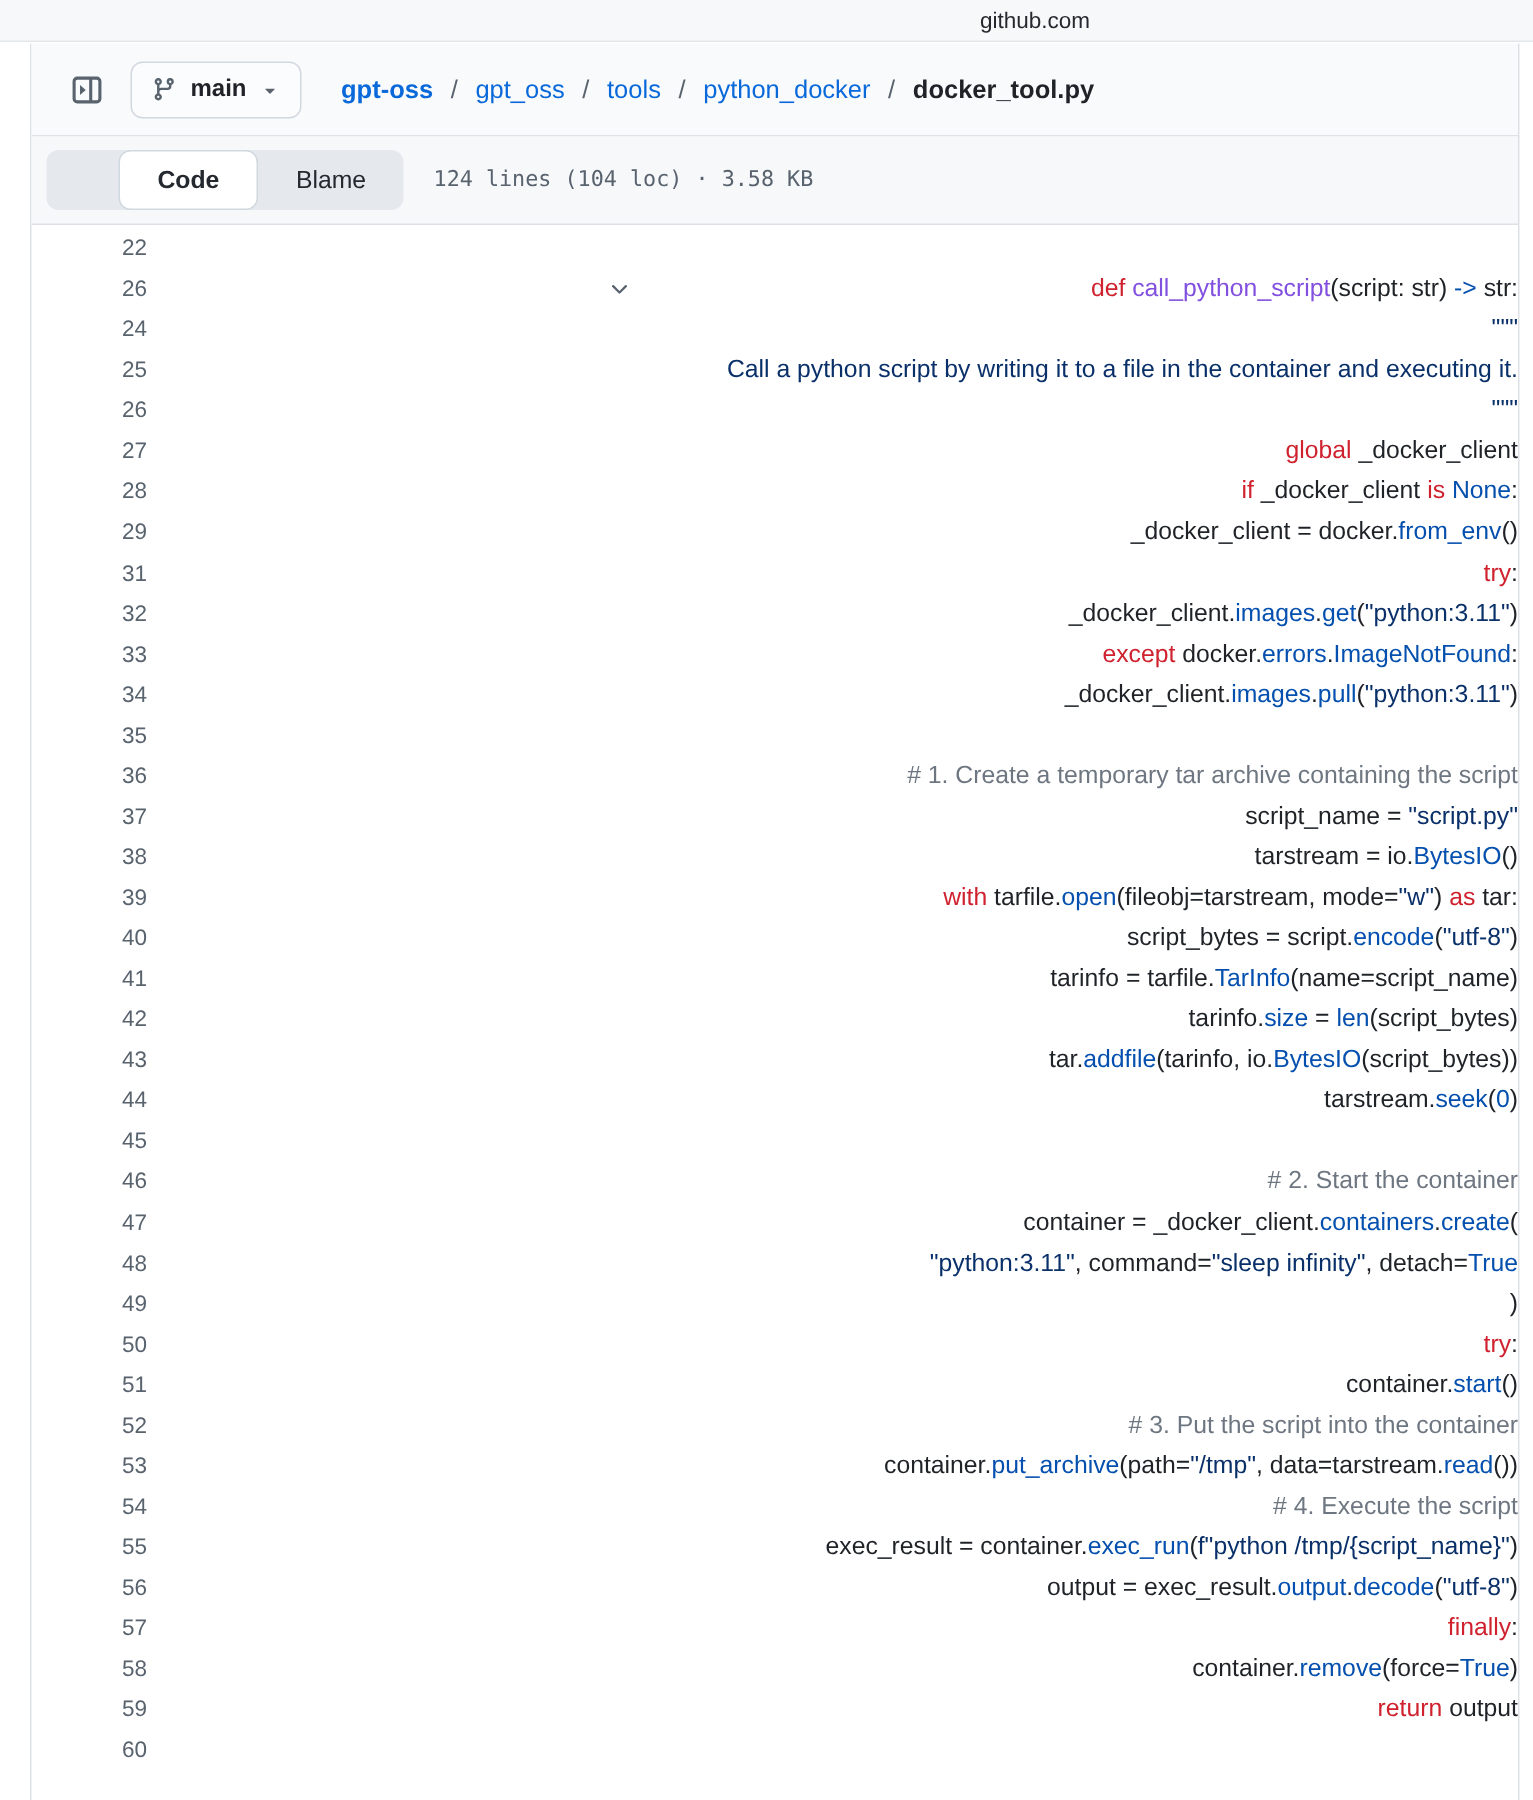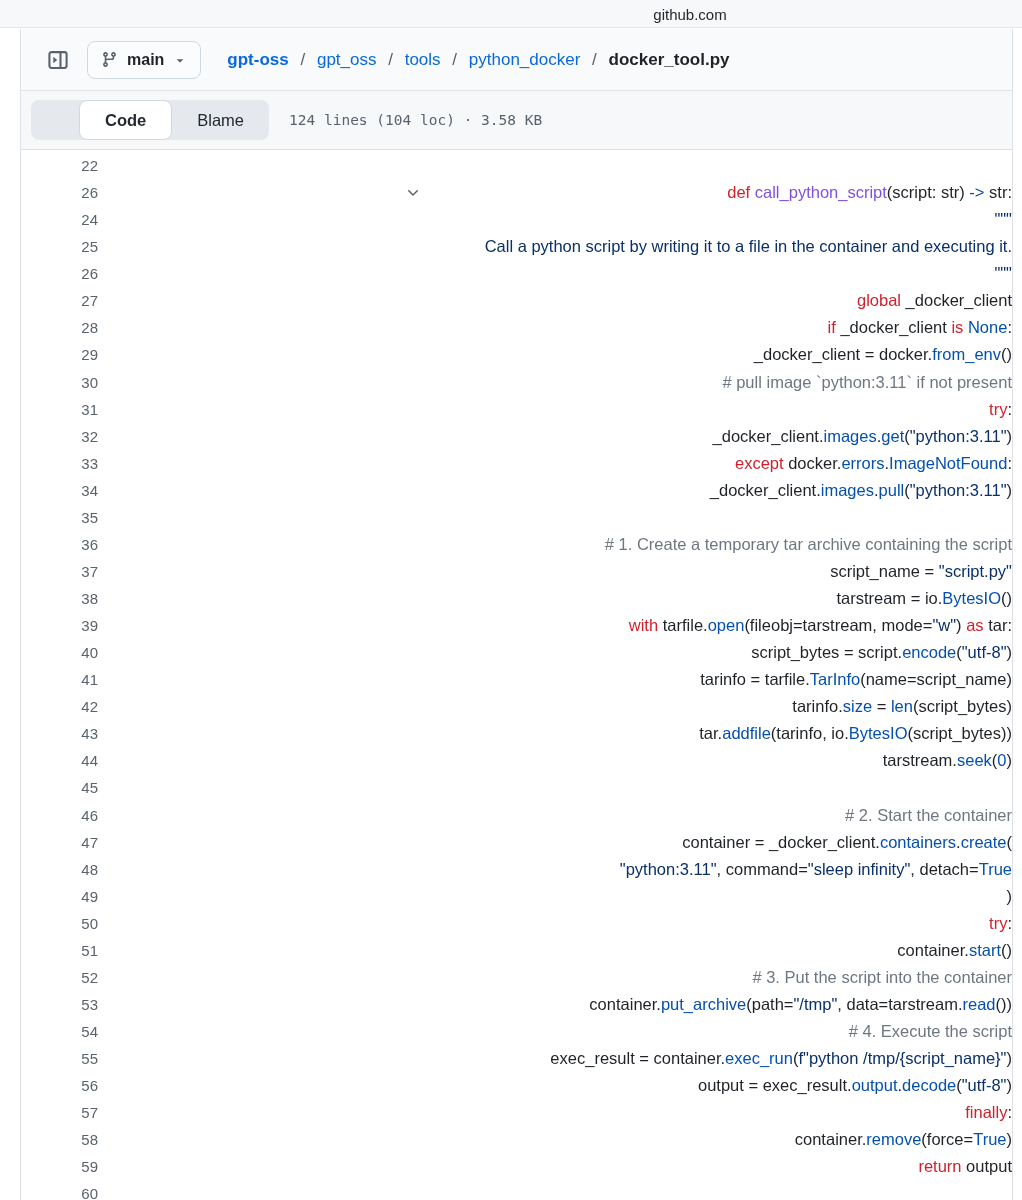--- a/index.html
+++ b/index.html
@@ -185,25 +185,20 @@
         <span class="ln">28</span>
         <span class="chev"></span>
         <span class="codeline"><span class="t-pln">    </span><span class="t-kw">if</span><span class="t-pln"> _docker_client </span><span class="t-kw">is</span><span class="t-pln"> </span><span class="t-mb">None</span><span class="t-pln">:</span></span>
       </div>
       <div class="row">
         <span class="ln">29</span>
         <span class="chev"></span>
         <span class="codeline"><span class="t-pln">        _docker_client = docker.</span><span class="t-mb">from_env</span><span class="t-pln">()</span></span>
       </div>
       <div class="row">
-        <span class="ln">30</span>
-        <span class="chev"></span>
-        <span class="codeline"><span class="t-pln">        </span><span class="t-com"># pull image `python:3.11` if not present</span></span>
-      </div>
-      <div class="row">
         <span class="ln">31</span>
         <span class="chev"></span>
         <span class="codeline"><span class="t-pln">        </span><span class="t-kw">try</span><span class="t-pln">:</span></span>
       </div>
       <div class="row">
         <span class="ln">32</span>
         <span class="chev"></span>
         <span class="codeline"><span class="t-pln">            _docker_client.</span><span class="t-mb">images</span><span class="t-pln">.</span><span class="t-mb">get</span><span class="t-pln">(</span><span class="t-str">"python:3.11"</span><span class="t-pln">)</span></span>
       </div>
       <div class="row">

